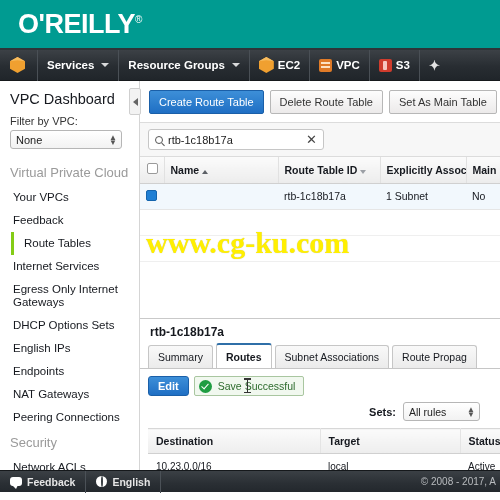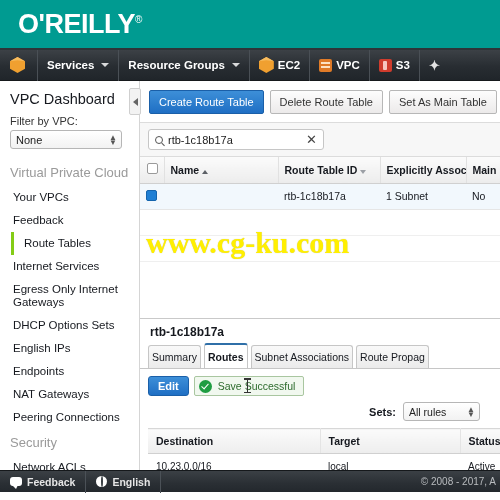--- a/index.html
+++ b/index.html
@@ -231,21 +231,21 @@
   .detail-title {
     font-size: 12px; color: #16191f; font-weight: bold;
     padding: 6px 0 4px 10px;
   }
   .tabs { display: flex; align-items: flex-end; padding-left: 8px; gap: 3px; }
   .tab {
     font-size: 10.5px; color: #16191f;
     background: linear-gradient(180deg,#f9f9f9,#ebebeb);
     border: 1px solid #c6c6c6; border-bottom: none;
     border-radius: 3px 3px 0 0;
-    padding: 5px 3px; white-space: nowrap;
+    padding: 5px 9px; white-space: nowrap;
   }
   .tab.active {
     background: #fff; color: #16191f; font-weight: bold;
     border-top: 2px solid #2f6fa8;
     padding-top: 6px;
   }
   .tab-body {
     border-top: 1px solid #c6c6c6;
     padding: 7px 8px 0 8px;
     position: relative;

